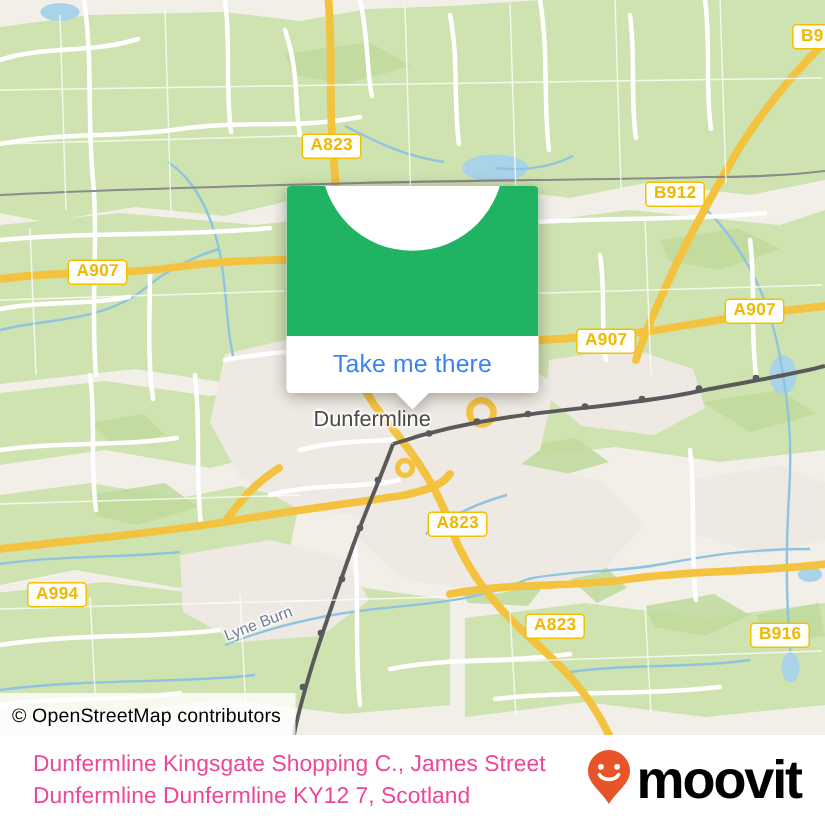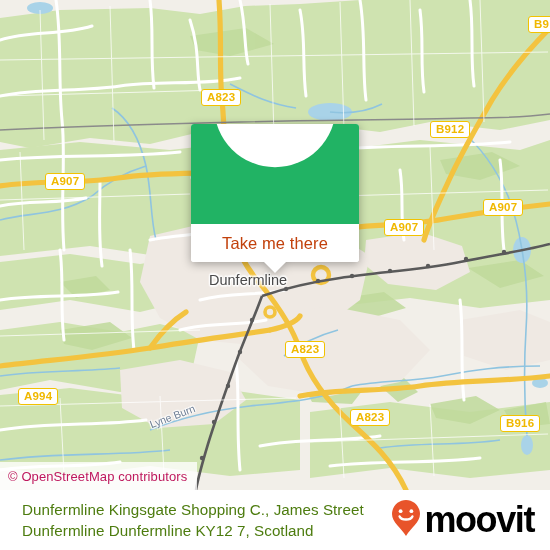--- a/index.html
+++ b/index.html
@@ -27,21 +27,21 @@
 
   
   #attribution {
     position: absolute;
     left: 0; bottom: 0;
     height: 28px;
     padding: 0 10px 0 8px;
     display: flex; align-items: center;
     background: rgba(255,255,255,0.78);
     font-size: 13px;
-    color: #be185d;
+    color: #000000;
     letter-spacing: 0.1px;
     white-space: nowrap;
   }
 
   
   #callout {
     position: absolute;
     left: 191px; top: 124px;
     width: 168px;
     filter: drop-shadow(0 2px 5px rgba(0,0,0,0.33));
@@ -58,21 +58,21 @@
     align-items: center;
     justify-content: center;
   }
   #callout-green svg { display:block; }
   #callout-label {
     height: 38px;
     display: flex;
     align-items: center;
     justify-content: center;
     background: #ffffff;
-    color: #c2410c;
+    color: #3b82f6;
     font-size: 16.5px;
     letter-spacing: 0.1px;
   }
   #callout-tail {
     position: absolute;
     left: 50%;
     top: 138px;
     margin-left: -11px;
     width: 0; height: 0;
     border-left: 11px solid transparent;
@@ -121,21 +121,21 @@
     position: absolute;
     left: 0; top: 490px;
     width: 550px; height: 60px;
     background: #ffffff;
     display: flex;
     align-items: center;
     justify-content: space-between;
     padding: 0 16px 0 22px;
   }
   #footer-address {
-    color: #4d7c0f;
+    color: #ec4899;
     font-size: 15.2px;
     line-height: 21px;
     letter-spacing: 0.05px;
     white-space: pre-line;
   }
   #footer-logo {
     display: flex;
     align-items: center;
     gap: 3px;
     flex: none;

